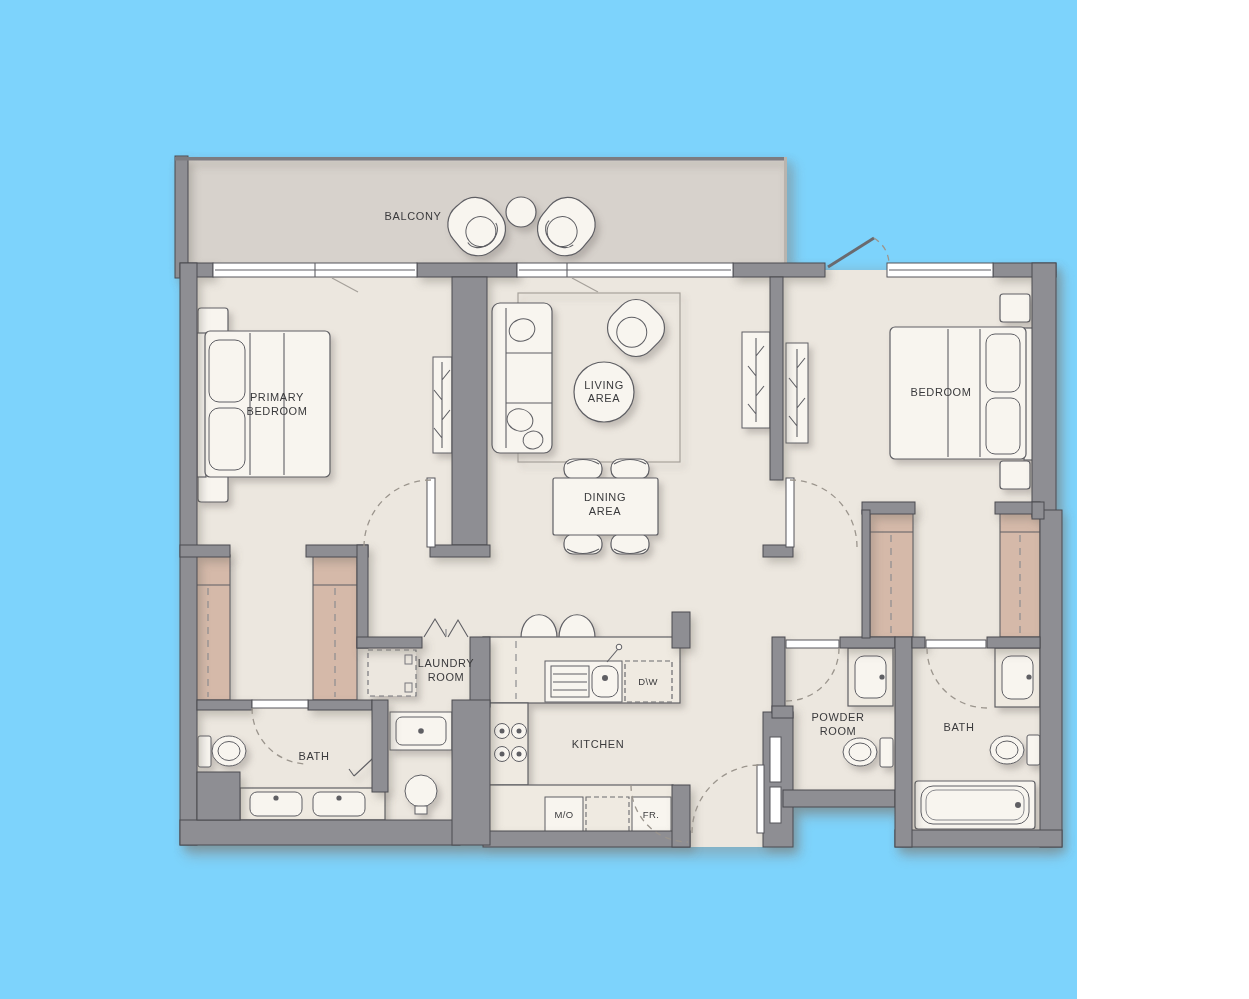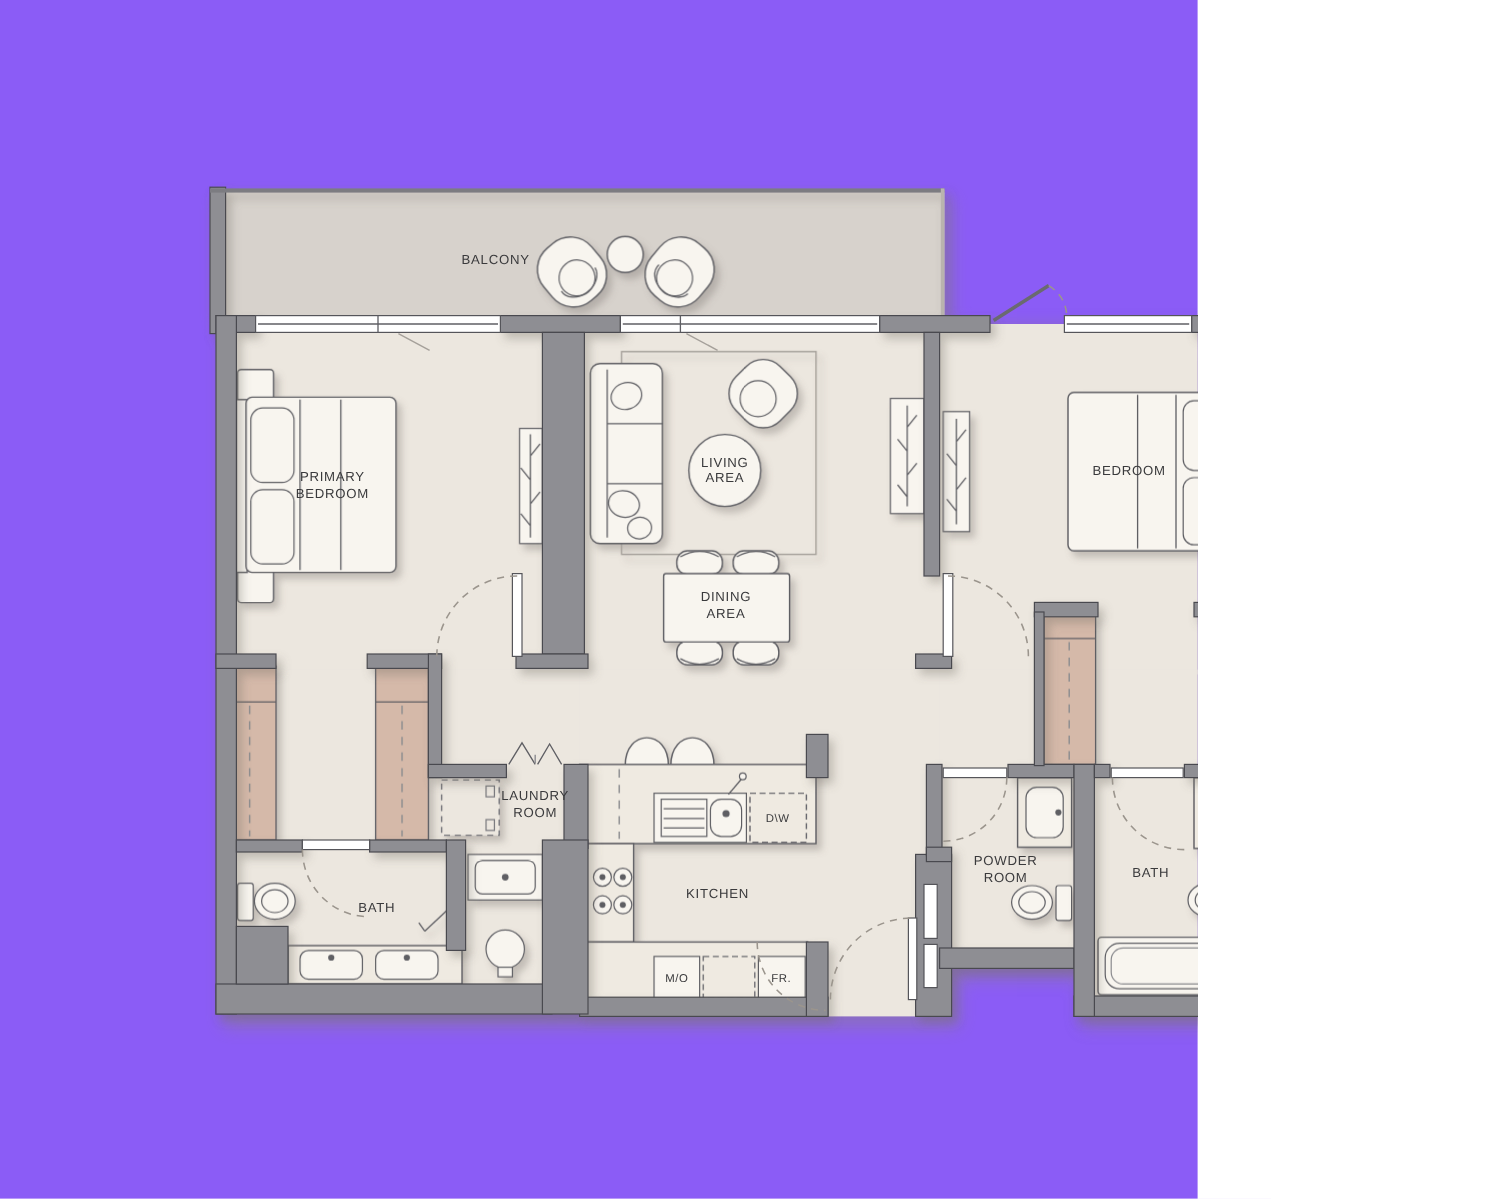--- a/index.html
+++ b/index.html
@@ -1,21 +1,21 @@
 <!DOCTYPE html>
 <html style="--wall: #8e8e93; --wall-edge: #4a4a50; --floor: #ece7df; --balcony-floor: #d7d2cc; --furniture: #f8f5ef; --line: #5f5f64; --wardrobe: #d5b9a9; --counter: #efeae1; --text: #3a3a3c; --dash: #9b958d;"><head>
 <meta charset="utf-8">
 <style>
   :root{
     --wall:#8e8e93; --wall-edge:#4a4a50; --floor:#ece7df; --balcony-floor:#d7d2cc;
     --furniture:#f8f5ef; --line:#5f5f64; --wardrobe:#d5b9a9; --counter:#efeae1;
     --text:#3a3a3c; --dash:#9b958d;
   }
   html,body{margin:0;padding:0;background:#fff;}
-  .stage{position:relative;width:998px;height:999px;background:#8b5cf6;overflow:hidden;}
+  .stage{position:relative;width:1077px;height:999px;background:#7dd3fc;overflow:hidden;}
   svg{position:absolute;left:0;top:0;}
   .wall{fill:var(--wall);stroke:var(--wall-edge);stroke-width:1;}
   .floor{fill:var(--floor);stroke:none;}
   .bfloor{fill:var(--balcony-floor);stroke:none;}
   .furn{fill:var(--furniture);stroke:var(--line);stroke-width:1.2;}
   .thin{stroke-width:1;}
   .counter{fill:var(--counter);stroke:var(--line);stroke-width:1.2;}
   .ward{fill:var(--wardrobe);stroke:var(--line);stroke-width:1.1;}
   .ln{stroke:var(--line);fill:none;stroke-width:1.1;}
   .soft{stroke:#a5a09a;fill:none;stroke-width:1.2;}

